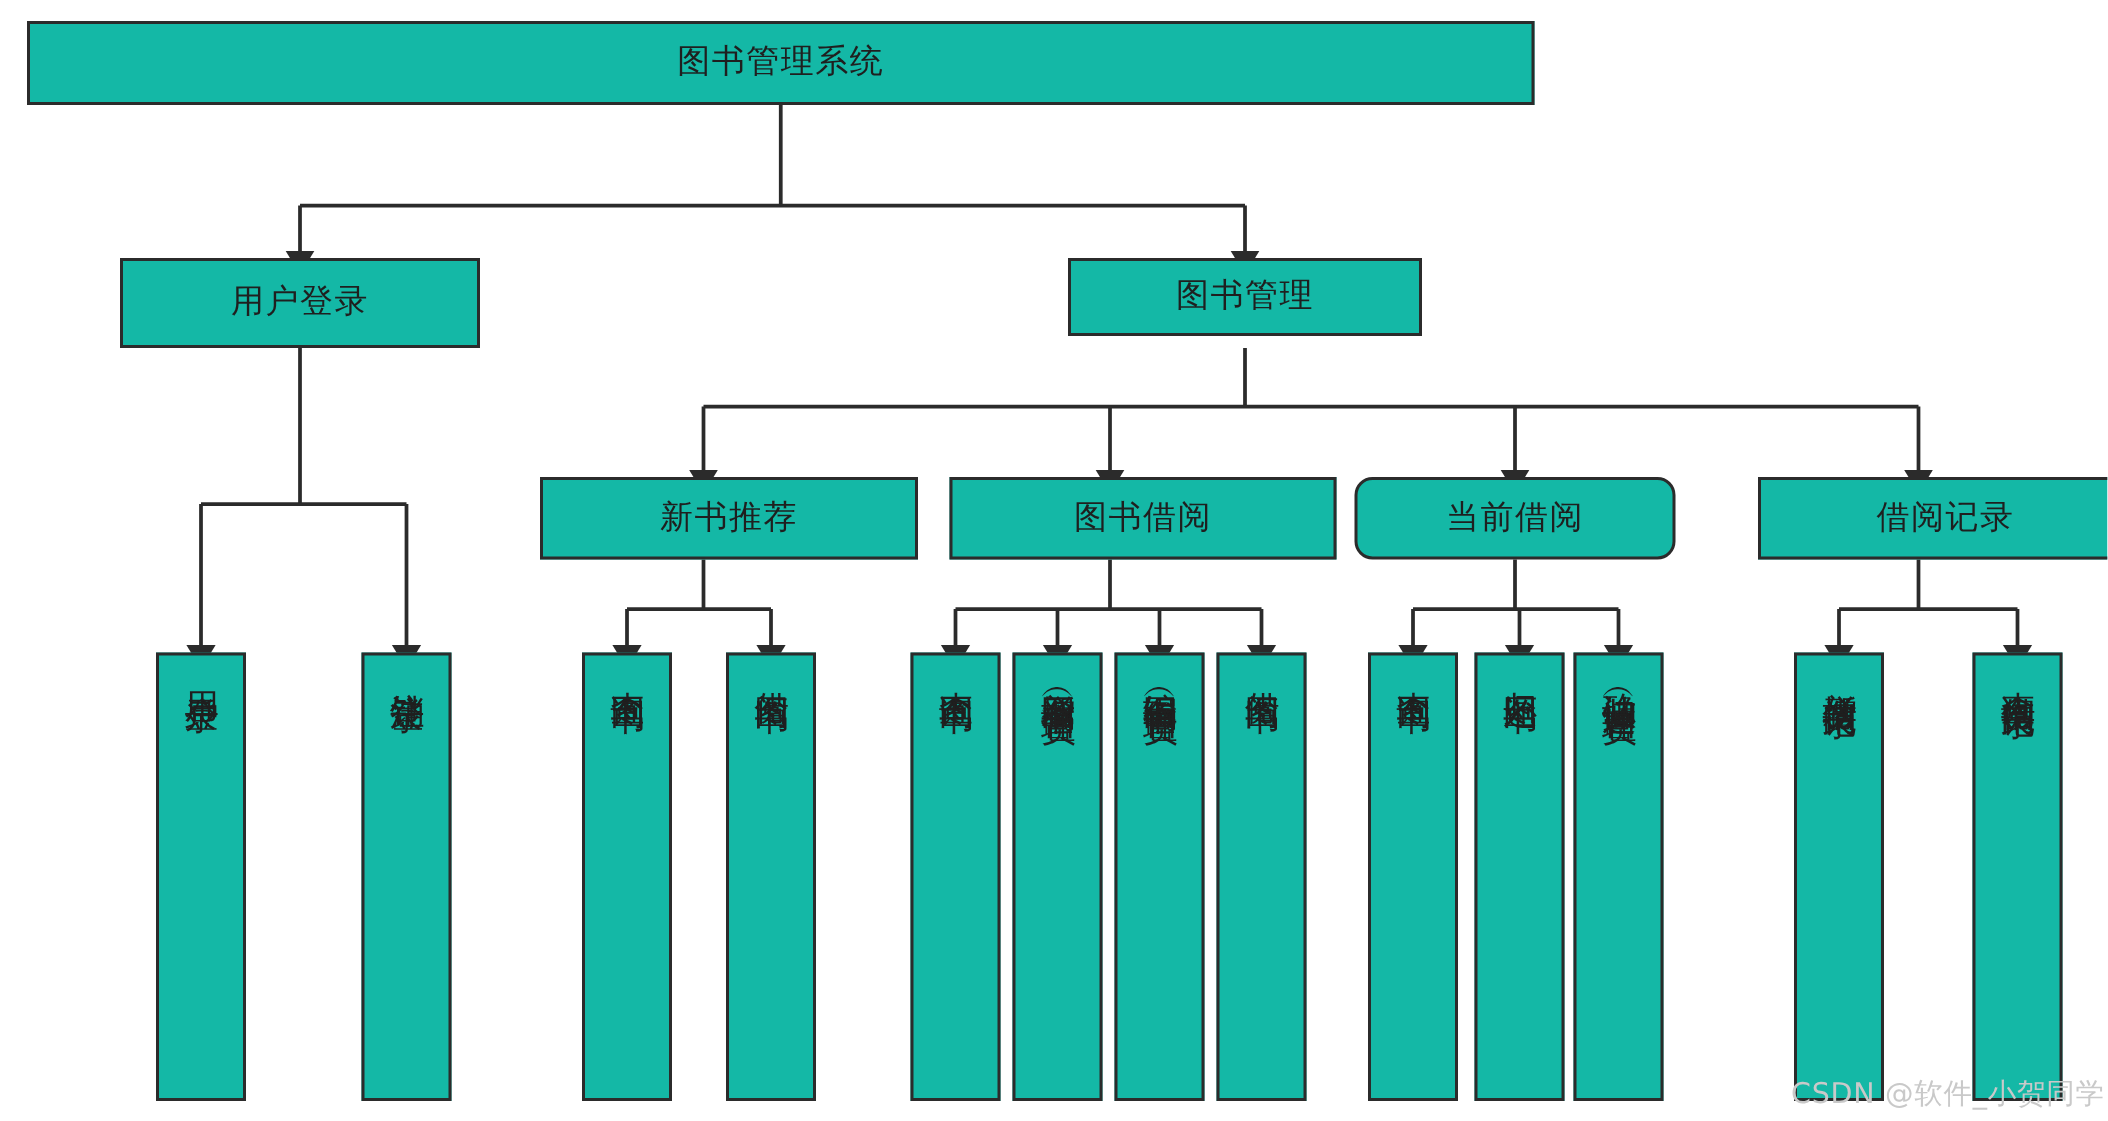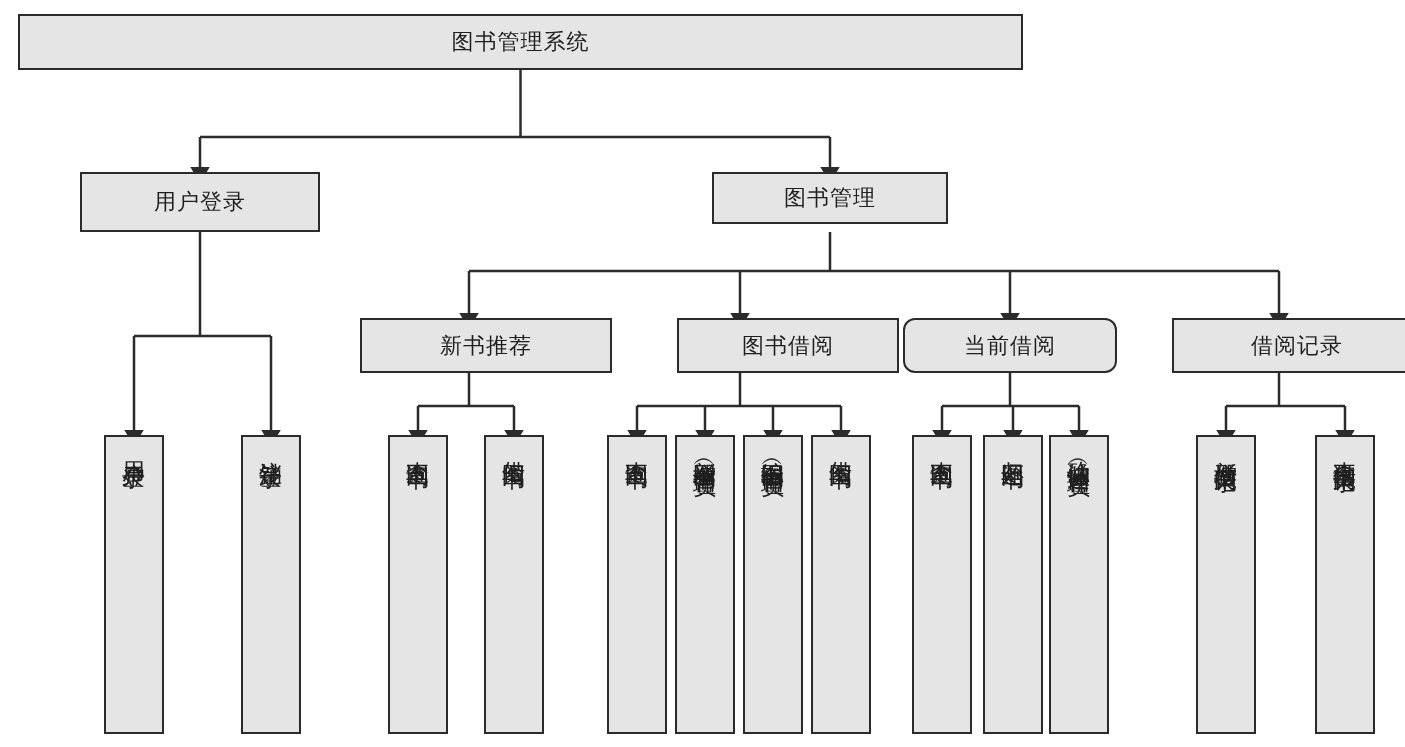--- a/index.html
+++ b/index.html
@@ -18,21 +18,21 @@
   #wires{
     position:absolute;
     left:0; top:0;
     width:1405px;
     height:747px;
     pointer-events:none;
   }
   .node{
     position:absolute;
     box-sizing:border-box;
-    background:#e5e5e5;
+    background:#14b8a6;
     border:2.5px solid #2b2b2b;
     display:flex;
     align-items:center;
     justify-content:center;
     z-index:3;
   }
   .node .label{
     font-size:22px;
     line-height:1.18;
     letter-spacing:1px;
@@ -119,21 +119,21 @@
       </div>
       <div class="node" style="left: 80px; top: 172px; width: 240px; height: 60px;">
         <span class="label">用户登录</span>
       </div>
       <div class="node" style="left: 712px; top: 172px; width: 236px; height: 52px;">
         <span class="label">图书管理</span>
       </div>
       <div class="node" style="left: 360px; top: 318px; width: 252px; height: 55px;">
         <span class="label">新书推荐</span>
       </div>
-      <div class="node" style="left: 633px; top: 318px; width: 222px; height: 55px; margin-left: 44px;">
+      <div class="node" style="left: 633px; top: 318px; width: 258px; height: 55px;">
         <span class="label">图书借阅</span>
       </div>
       <div class="node" style="left: 903px; top: 318px; width: 214px; height: 55px; border-radius: 12px;">
         <span class="label">当前借阅</span>
       </div>
       <div class="node" style="left: 1172px; top: 318px; width: 250px; height: 55px;">
         <span class="label">借阅记录</span>
       </div>
       <div class="node vertical" style="left: 104px; top: 435px; width: 60px; height: 299px;">
         <span class="label">用户登录</span>
@@ -169,14 +169,15 @@
         <span class="label">确认归还（管理员）</span>
       </div>
       <div class="node vertical" style="left: 1196px; top: 435px; width: 60px; height: 299px;">
         <span class="label">新增借阅记录</span>
       </div>
       <div class="node vertical" style="left: 1315px; top: 435px; width: 60px; height: 299px;">
         <span class="label">查询借阅记录</span>
       </div>
     </div>
 
+  <div class="watermark" style="left:1194px; top:716px;">CSDN @软件_小贺同学</div>
 
 </div>
 
 </body></html>

